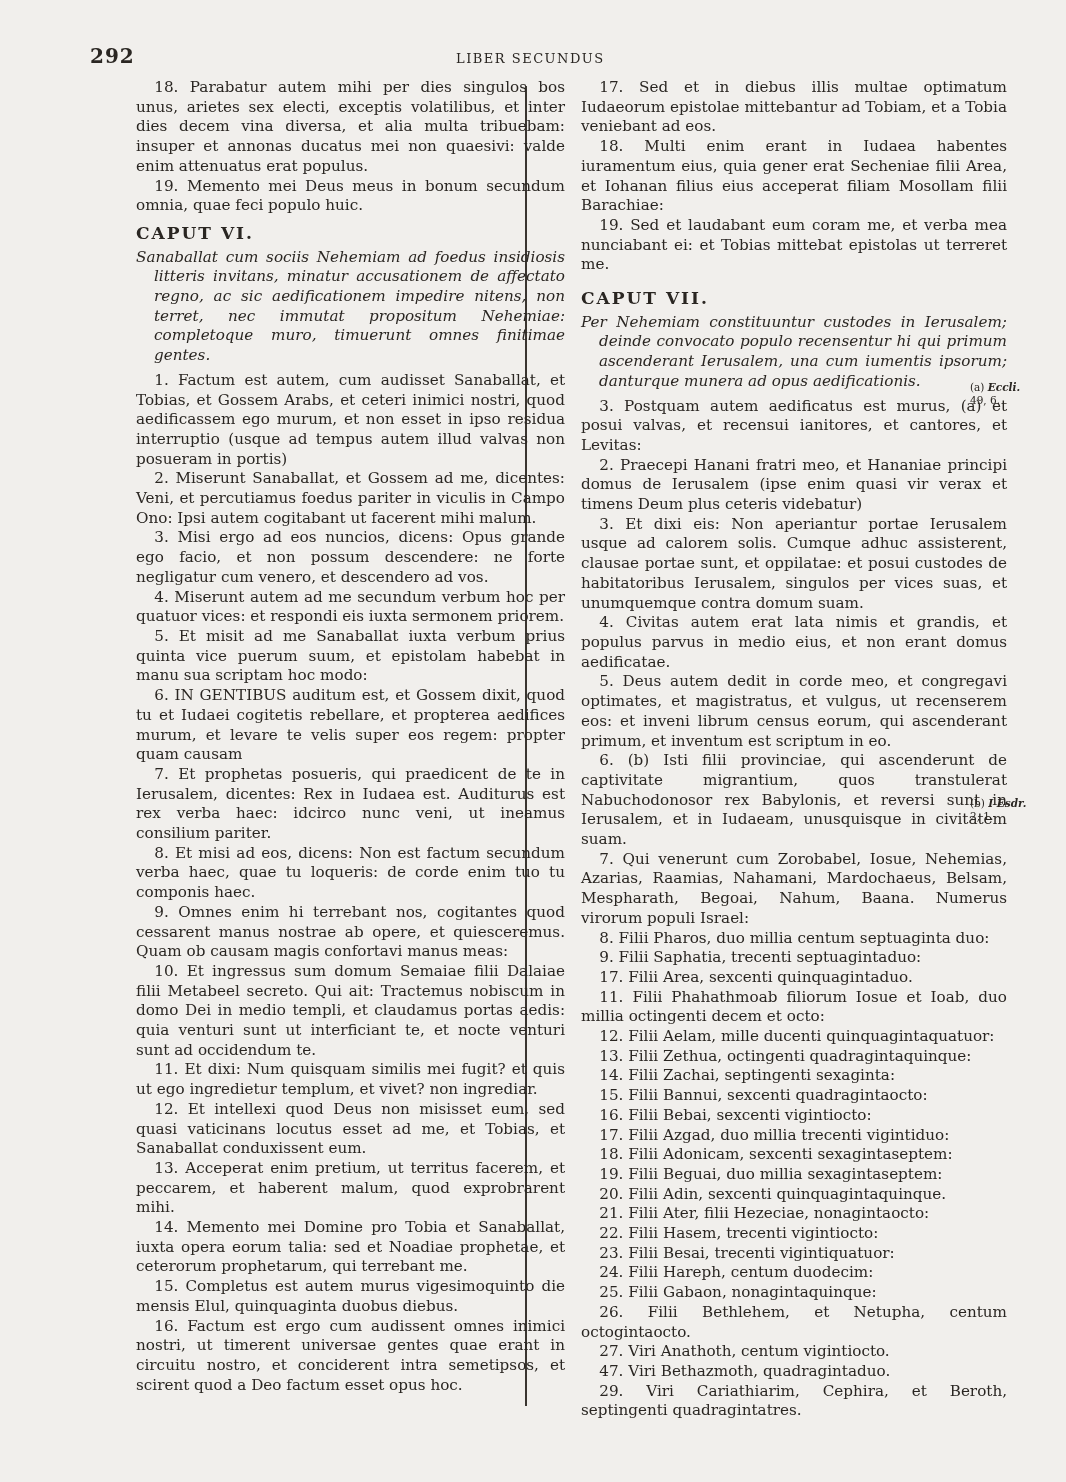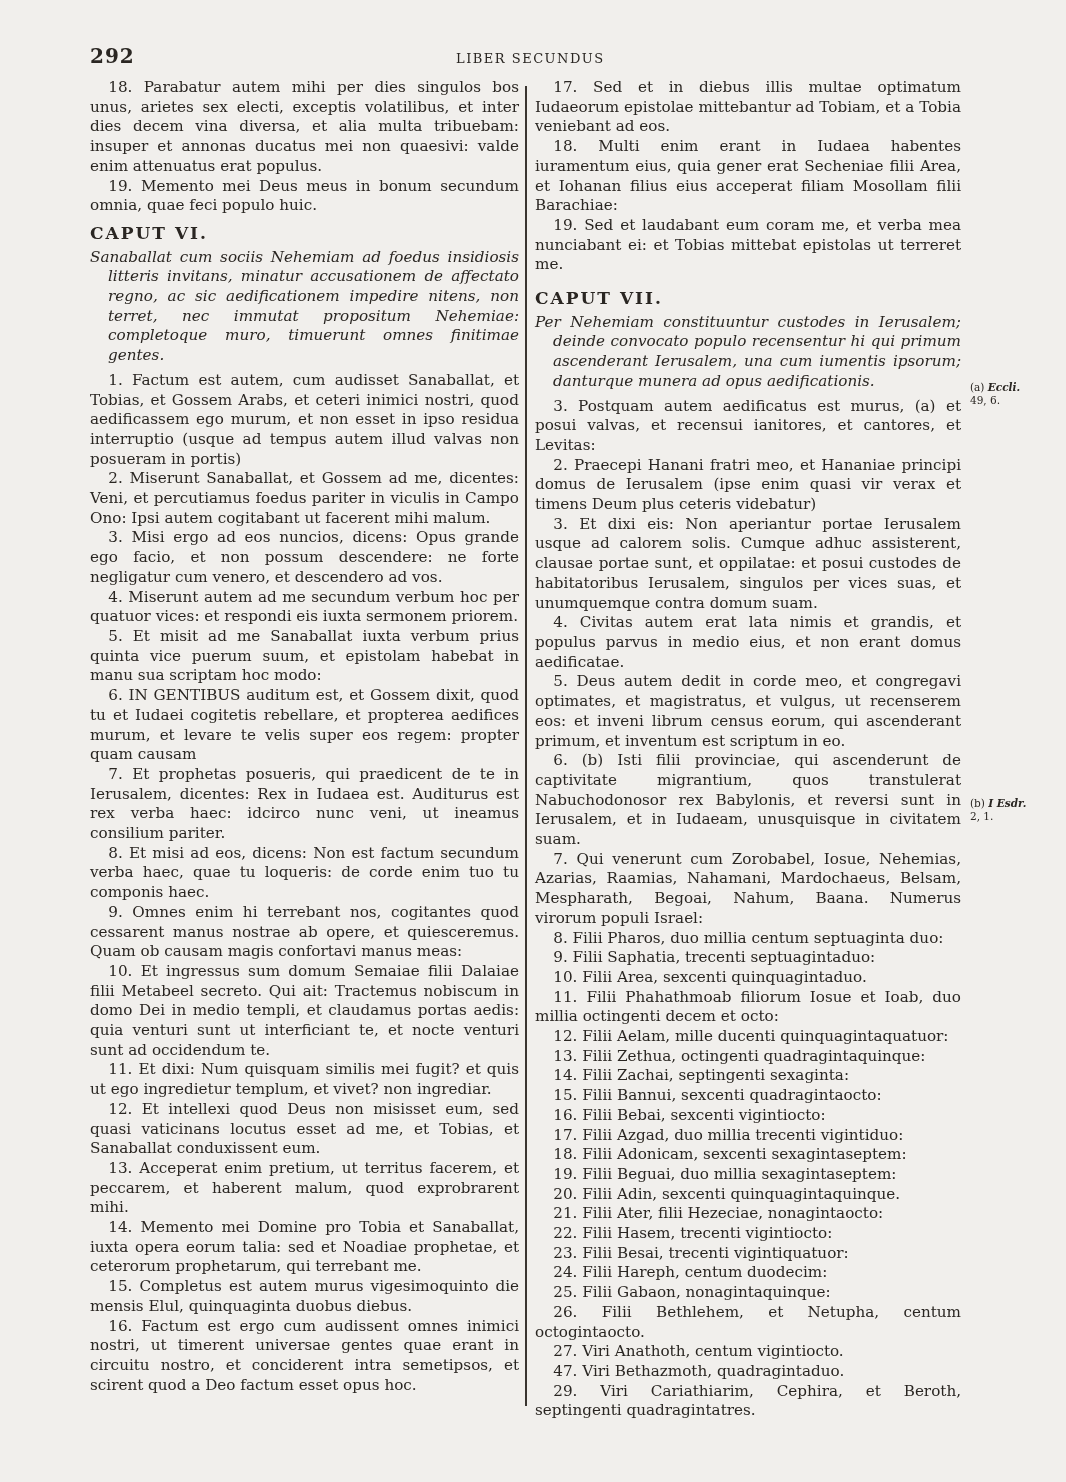--- a/index.html
+++ b/index.html
@@ -16,20 +16,21 @@
       font-size: 20px; font-weight: bold; letter-spacing: 1px;
     }
     .running-head {
       position: absolute; left: 456px; top: 51px;
       font-size: 13px; letter-spacing: 1.5px;
     }
     .col {
       position: absolute; top: 78px;
       font-size: 15.2px; line-height: 19.7px;
       text-align: justify;
+      margin-left: 46px;
     }
     .col-left { left: 90px; width: 429px; }
     .col-right { left: 535px; width: 426px; }
     .rule {
       position: absolute; left: 525px; top: 86px; width: 2px; height: 1320px;
       background: #3a3530;
     }
     .vs { text-indent: 1.2em; margin: 0; }
     .caput {
       font-weight: bold; font-size: 17px; letter-spacing: 2px;
@@ -84,21 +85,21 @@
   <p class="summary">Per Nehemiam constituuntur custodes in Ierusalem; deinde convocato populo recensentur hi qui primum ascenderant Ierusalem, una cum iumentis ipsorum; danturque munera ad opus aedificationis.</p>
   <p class="vs">3. Postquam autem aedificatus est murus, (a) et posui valvas, et recensui ianitores, et cantores, et Levitas:</p>
   <p class="vs">2. Praecepi Hanani fratri meo, et Hananiae principi domus de Ierusalem (ipse enim quasi vir verax et timens Deum plus ceteris videbatur)</p>
   <p class="vs">3. Et dixi eis: Non aperiantur portae Ierusalem usque ad calorem solis. Cumque adhuc assisterent, clausae portae sunt, et oppilatae: et posui custodes de habitatoribus Ierusalem, singulos per vices suas, et unumquemque contra domum suam.</p>
   <p class="vs">4. Civitas autem erat lata nimis et grandis, et populus parvus in medio eius, et non erant domus aedificatae.</p>
   <p class="vs">5. Deus autem dedit in corde meo, et congregavi optimates, et magistratus, et vulgus, ut recenserem eos: et inveni librum census eorum, qui ascenderant primum, et inventum est scriptum in eo.</p>
   <p class="vs">6. (b) Isti filii provinciae, qui ascenderunt de captivitate migrantium, quos transtulerat Nabuchodonosor rex Babylonis, et reversi sunt in Ierusalem, et in Iudaeam, unusquisque in civitatem suam.</p>
   <p class="vs">7. Qui venerunt cum Zorobabel, Iosue, Nehemias, Azarias, Raamias, Nahamani, Mardochaeus, Belsam, Mespharath, Begoai, Nahum, Baana. Numerus virorum populi Israel:</p>
   <p class="vs">8. Filii Pharos, duo millia centum septuaginta duo:</p>
   <p class="vs">9. Filii Saphatia, trecenti septuagintaduo:</p>
-  <p class="vs">10. Filii Area, sexcenti quinquagintaduo.</p>
+  <p class="vs">17. Filii Area, sexcenti quinquagintaduo.</p>
   <p class="vs">11. Filii Phahathmoab filiorum Iosue et Ioab, duo millia octingenti decem et octo:</p>
   <p class="vs">12. Filii Aelam, mille ducenti quinquagintaquatuor:</p>
   <p class="vs">13. Filii Zethua, octingenti quadragintaquinque:</p>
   <p class="vs">14. Filii Zachai, septingenti sexaginta:</p>
   <p class="vs">15. Filii Bannui, sexcenti quadragintaocto:</p>
   <p class="vs">16. Filii Bebai, sexcenti vigintiocto:</p>
   <p class="vs">17. Filii Azgad, duo millia trecenti vigintiduo:</p>
   <p class="vs">18. Filii Adonicam, sexcenti sexagintaseptem:</p>
   <p class="vs">19. Filii Beguai, duo millia sexagintaseptem:</p>
   <p class="vs">20. Filii Adin, sexcenti quinquagintaquinque.</p>

